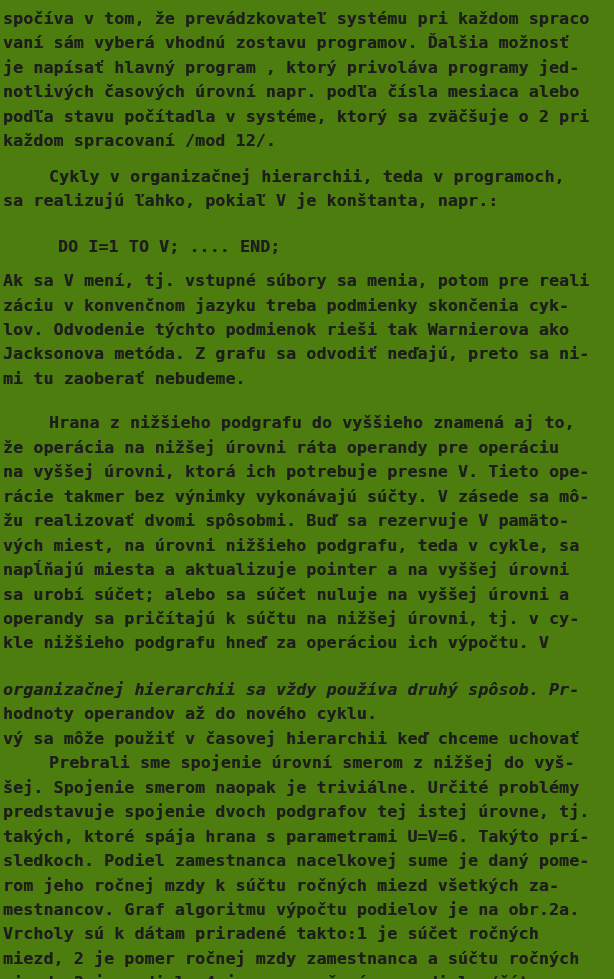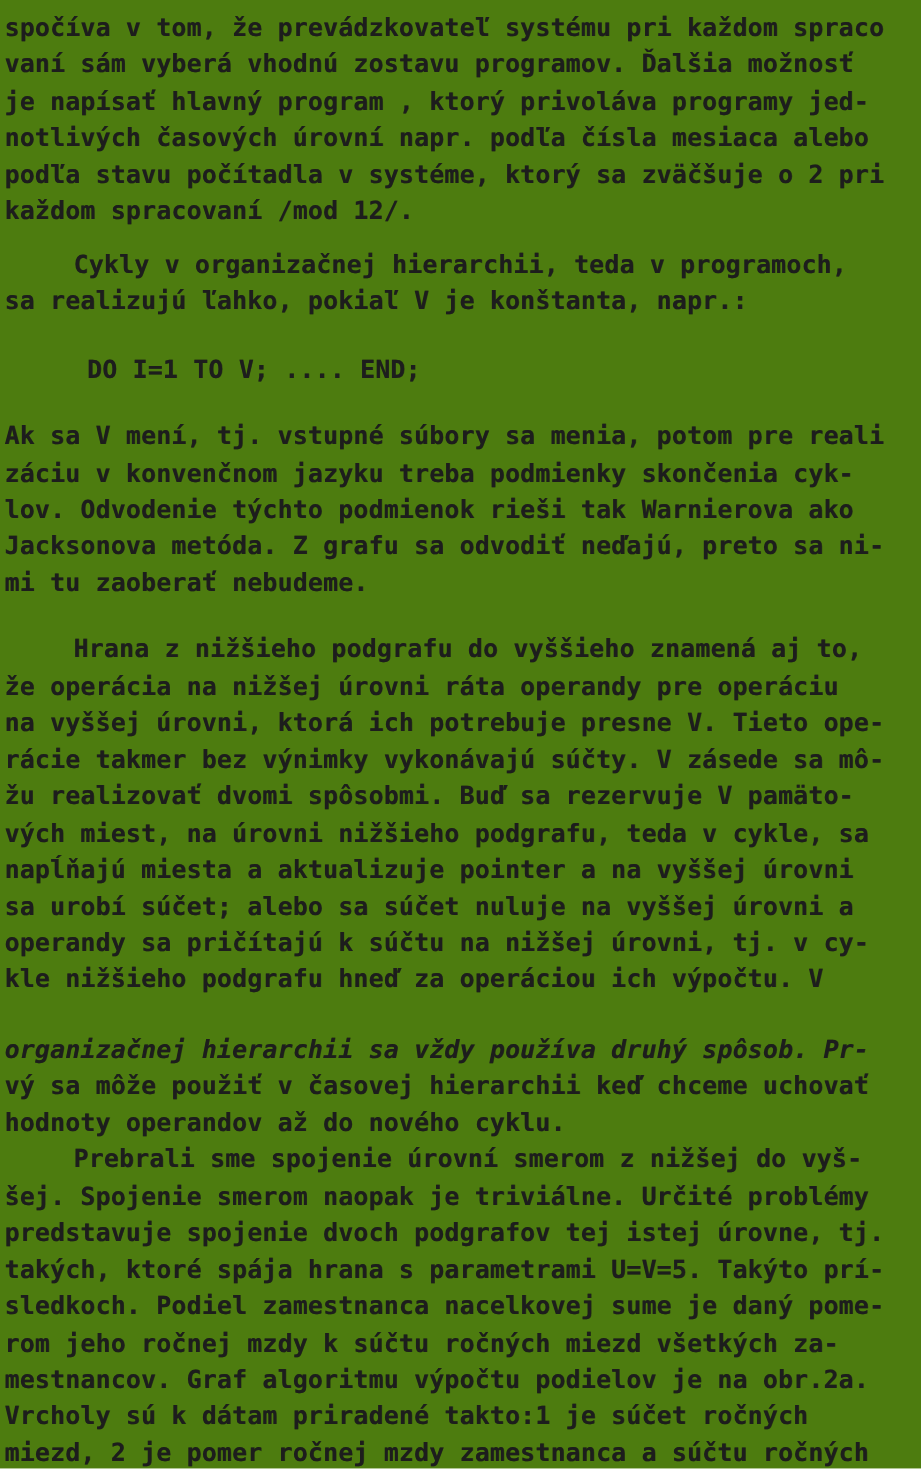--- a/index.html
+++ b/index.html
@@ -39,42 +39,42 @@
   <div class="lines">
       <div class="line">spočíva v tom, že prevádzkovateľ systému pri každom spraco</div>
       <div class="line">vaní sám vyberá vhodnú zostavu programov. Ďalšia možnosť</div>
       <div class="line">je napísať hlavný program , ktorý privoláva programy jed-</div>
       <div class="line">notlivých časových úrovní napr. podľa čísla mesiaca alebo</div>
       <div class="line">podľa stavu počítadla v systéme, ktorý sa zväčšuje o 2 pri</div>
       <div class="line">každom spracovaní /mod 12/.</div>
       <div class="line ind1" style="margin-top: 11px;">Cykly v organizačnej hierarchii, teda v programoch,</div>
       <div class="line">sa realizujú ľahko, pokiaľ V je konštanta, napr.:</div>
       <div class="line ind2" style="margin-top: 21px;">DO I=1 TO V; .... END;</div>
-      <div class="line" style="margin-top: 20px;">Ak sa V mení, tj. vstupné súbory sa menia, potom pre reali</div>
+      <div class="line" style="margin-top: 10px;">Ak sa V mení, tj. vstupné súbory sa menia, potom pre reali</div>
       <div class="line">záciu v konvenčnom jazyku treba podmienky skončenia cyk-</div>
       <div class="line">lov. Odvodenie týchto podmienok rieši tak Warnierova ako</div>
       <div class="line">Jacksonova metóda. Z grafu sa odvodiť neďajú, preto sa ni-</div>
       <div class="line">mi tu zaoberať nebudeme.</div>
       <div class="line ind1" style="margin-top: 20px;">Hrana z nižšieho podgrafu do vyššieho znamená aj to,</div>
       <div class="line">že operácia na nižšej úrovni ráta operandy pre operáciu</div>
       <div class="line">na vyššej úrovni, ktorá ich potrebuje presne V. Tieto ope-</div>
       <div class="line">rácie takmer bez výnimky vykonávajú súčty. V zásede sa mô-</div>
       <div class="line">žu realizovať dvomi spôsobmi. Buď sa rezervuje V pamäto-</div>
       <div class="line">vých miest, na úrovni nižšieho podgrafu, teda v cykle, sa</div>
       <div class="line">napĺňajú miesta a aktualizuje pointer a na vyššej úrovni</div>
       <div class="line">sa urobí súčet; alebo sa súčet nuluje na vyššej úrovni a</div>
       <div class="line">operandy sa pričítajú k súčtu na nižšej úrovni, tj. v cy-</div>
       <div class="line">kle nižšieho podgrafu hneď za operáciou ich výpočtu. V</div>
       <div class="line" style="margin-top: 22px; font-style: italic;">organizačnej hierarchii sa vždy používa druhý spôsob. Pr-</div>
+      <div class="line">hodnoty operandov až do nového cyklu.</div>
       <div class="line">vý sa môže použiť v časovej hierarchii keď chceme uchovať</div>
-      <div class="line">hodnoty operandov až do nového cyklu.</div>
       <div class="line ind1">Prebrali sme spojenie úrovní smerom z nižšej do vyš-</div>
       <div class="line">šej. Spojenie smerom naopak je triviálne. Určité problémy</div>
       <div class="line">predstavuje spojenie dvoch podgrafov tej istej úrovne, tj.</div>
-      <div class="line">takých, ktoré spája hrana s parametrami U=V=5. Takýto prí-</div>
+      <div class="line">takých, ktoré spája hrana s parametrami U=V=6. Takýto prí-</div>
       <div class="line">sledkoch. Podiel zamestnanca nacelkovej sume je daný pome-</div>
       <div class="line">rom jeho ročnej mzdy k súčtu ročných miezd všetkých za-</div>
       <div class="line">mestnancov. Graf algoritmu výpočtu podielov je na obr.2a.</div>
       <div class="line">Vrcholy sú k dátam priradené takto:1 je súčet ročných</div>
       <div class="line">miezd, 2 je pomer ročnej mzdy zamestnanca a súčtu ročných</div>
       <div class="line">miezd, 3 je podiel, 4 je suma určené na podiely /číta sa</div>
     </div>
 </div>
 
 </body></html>

